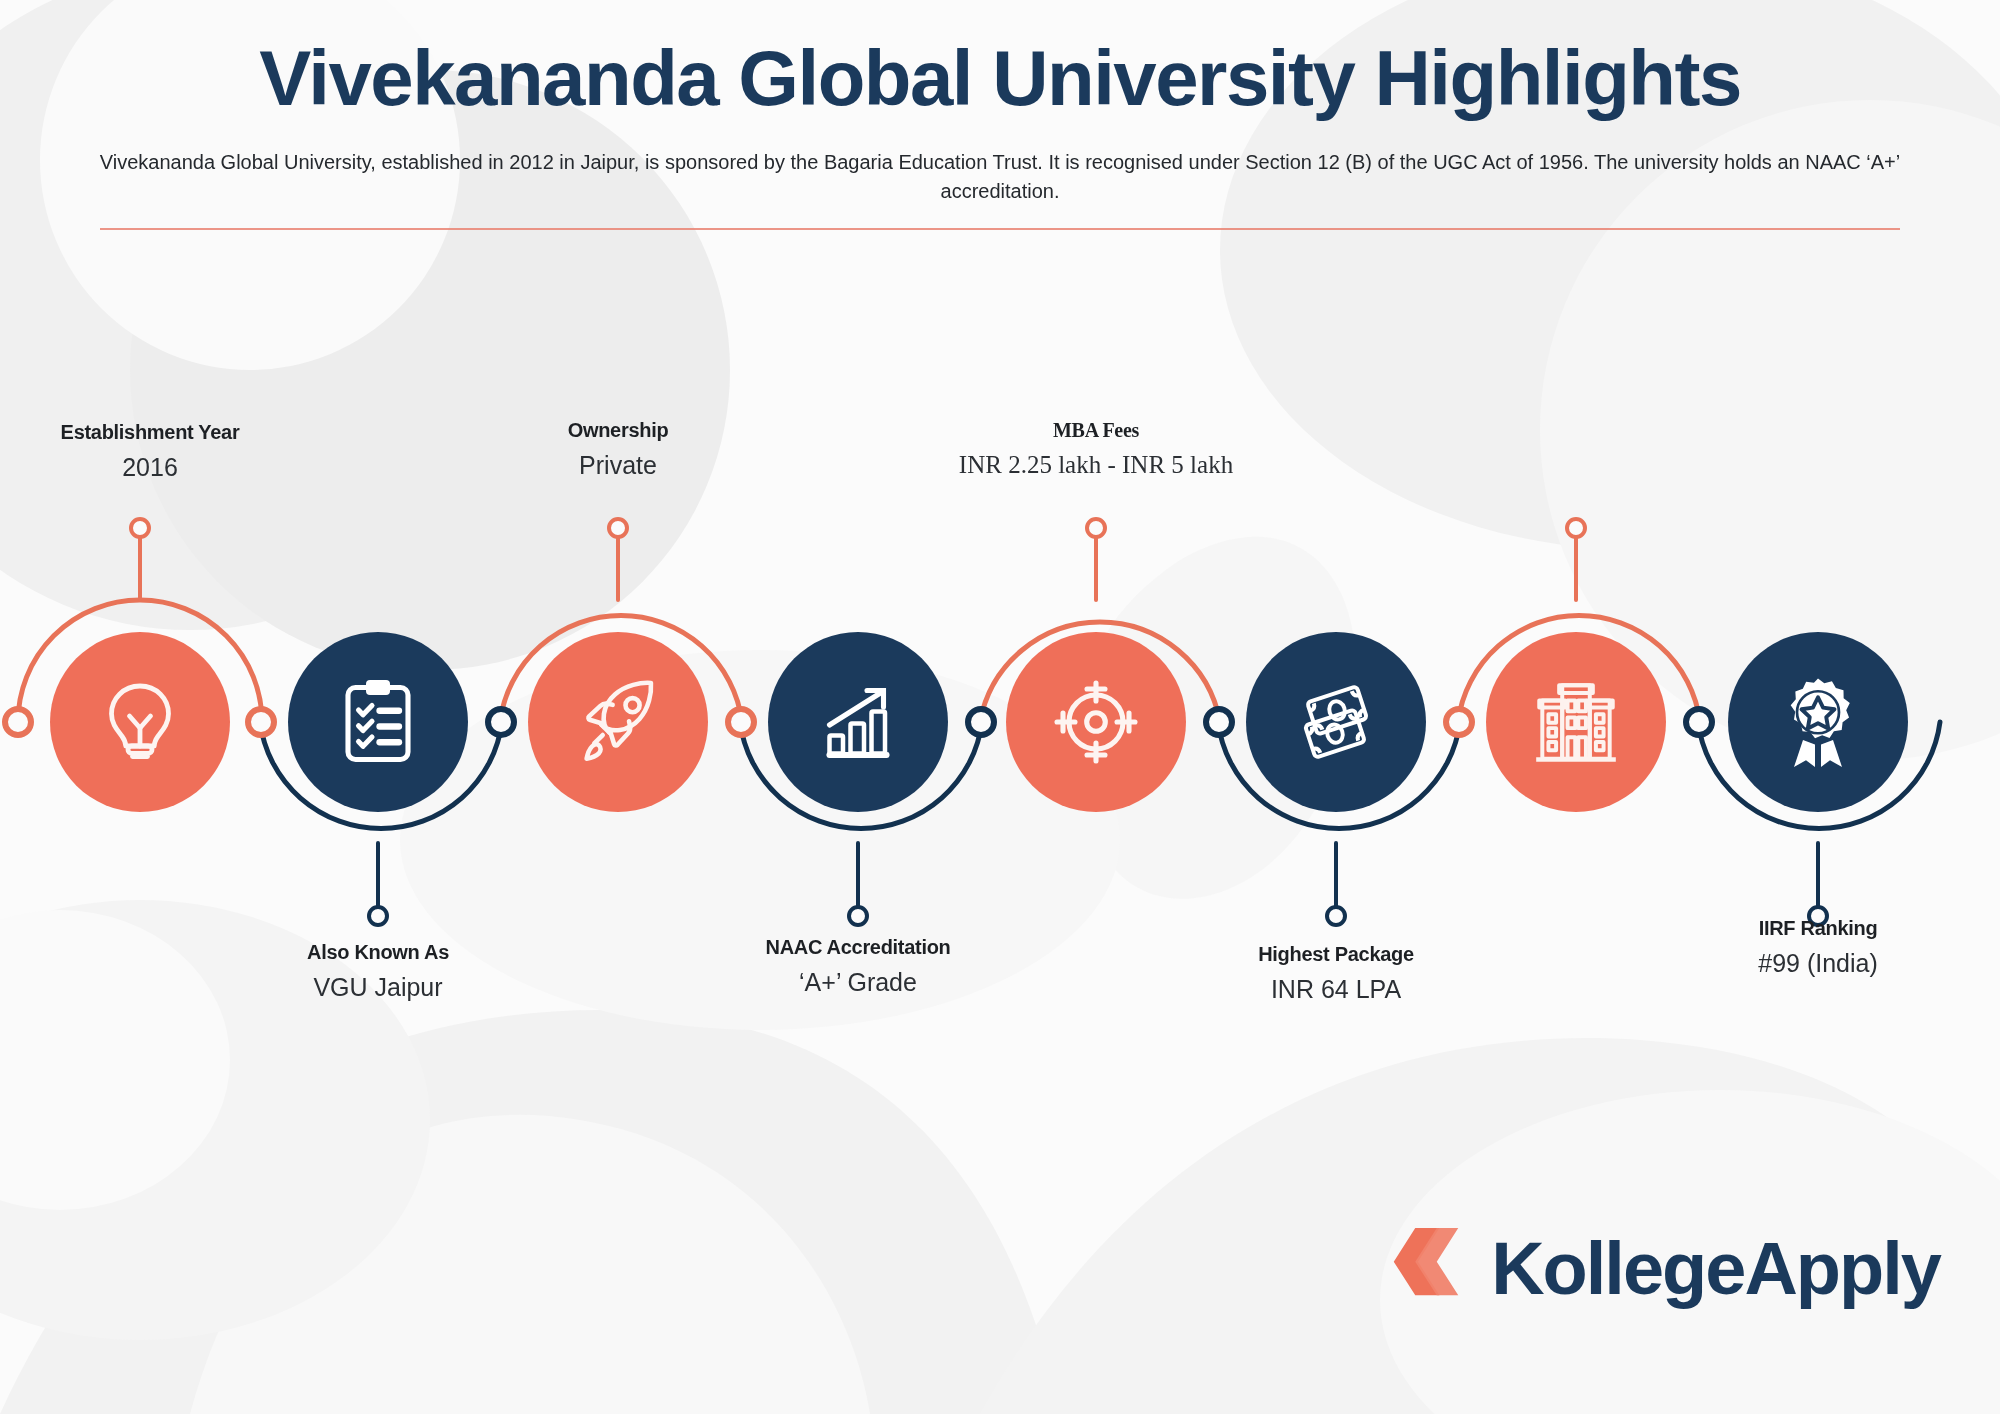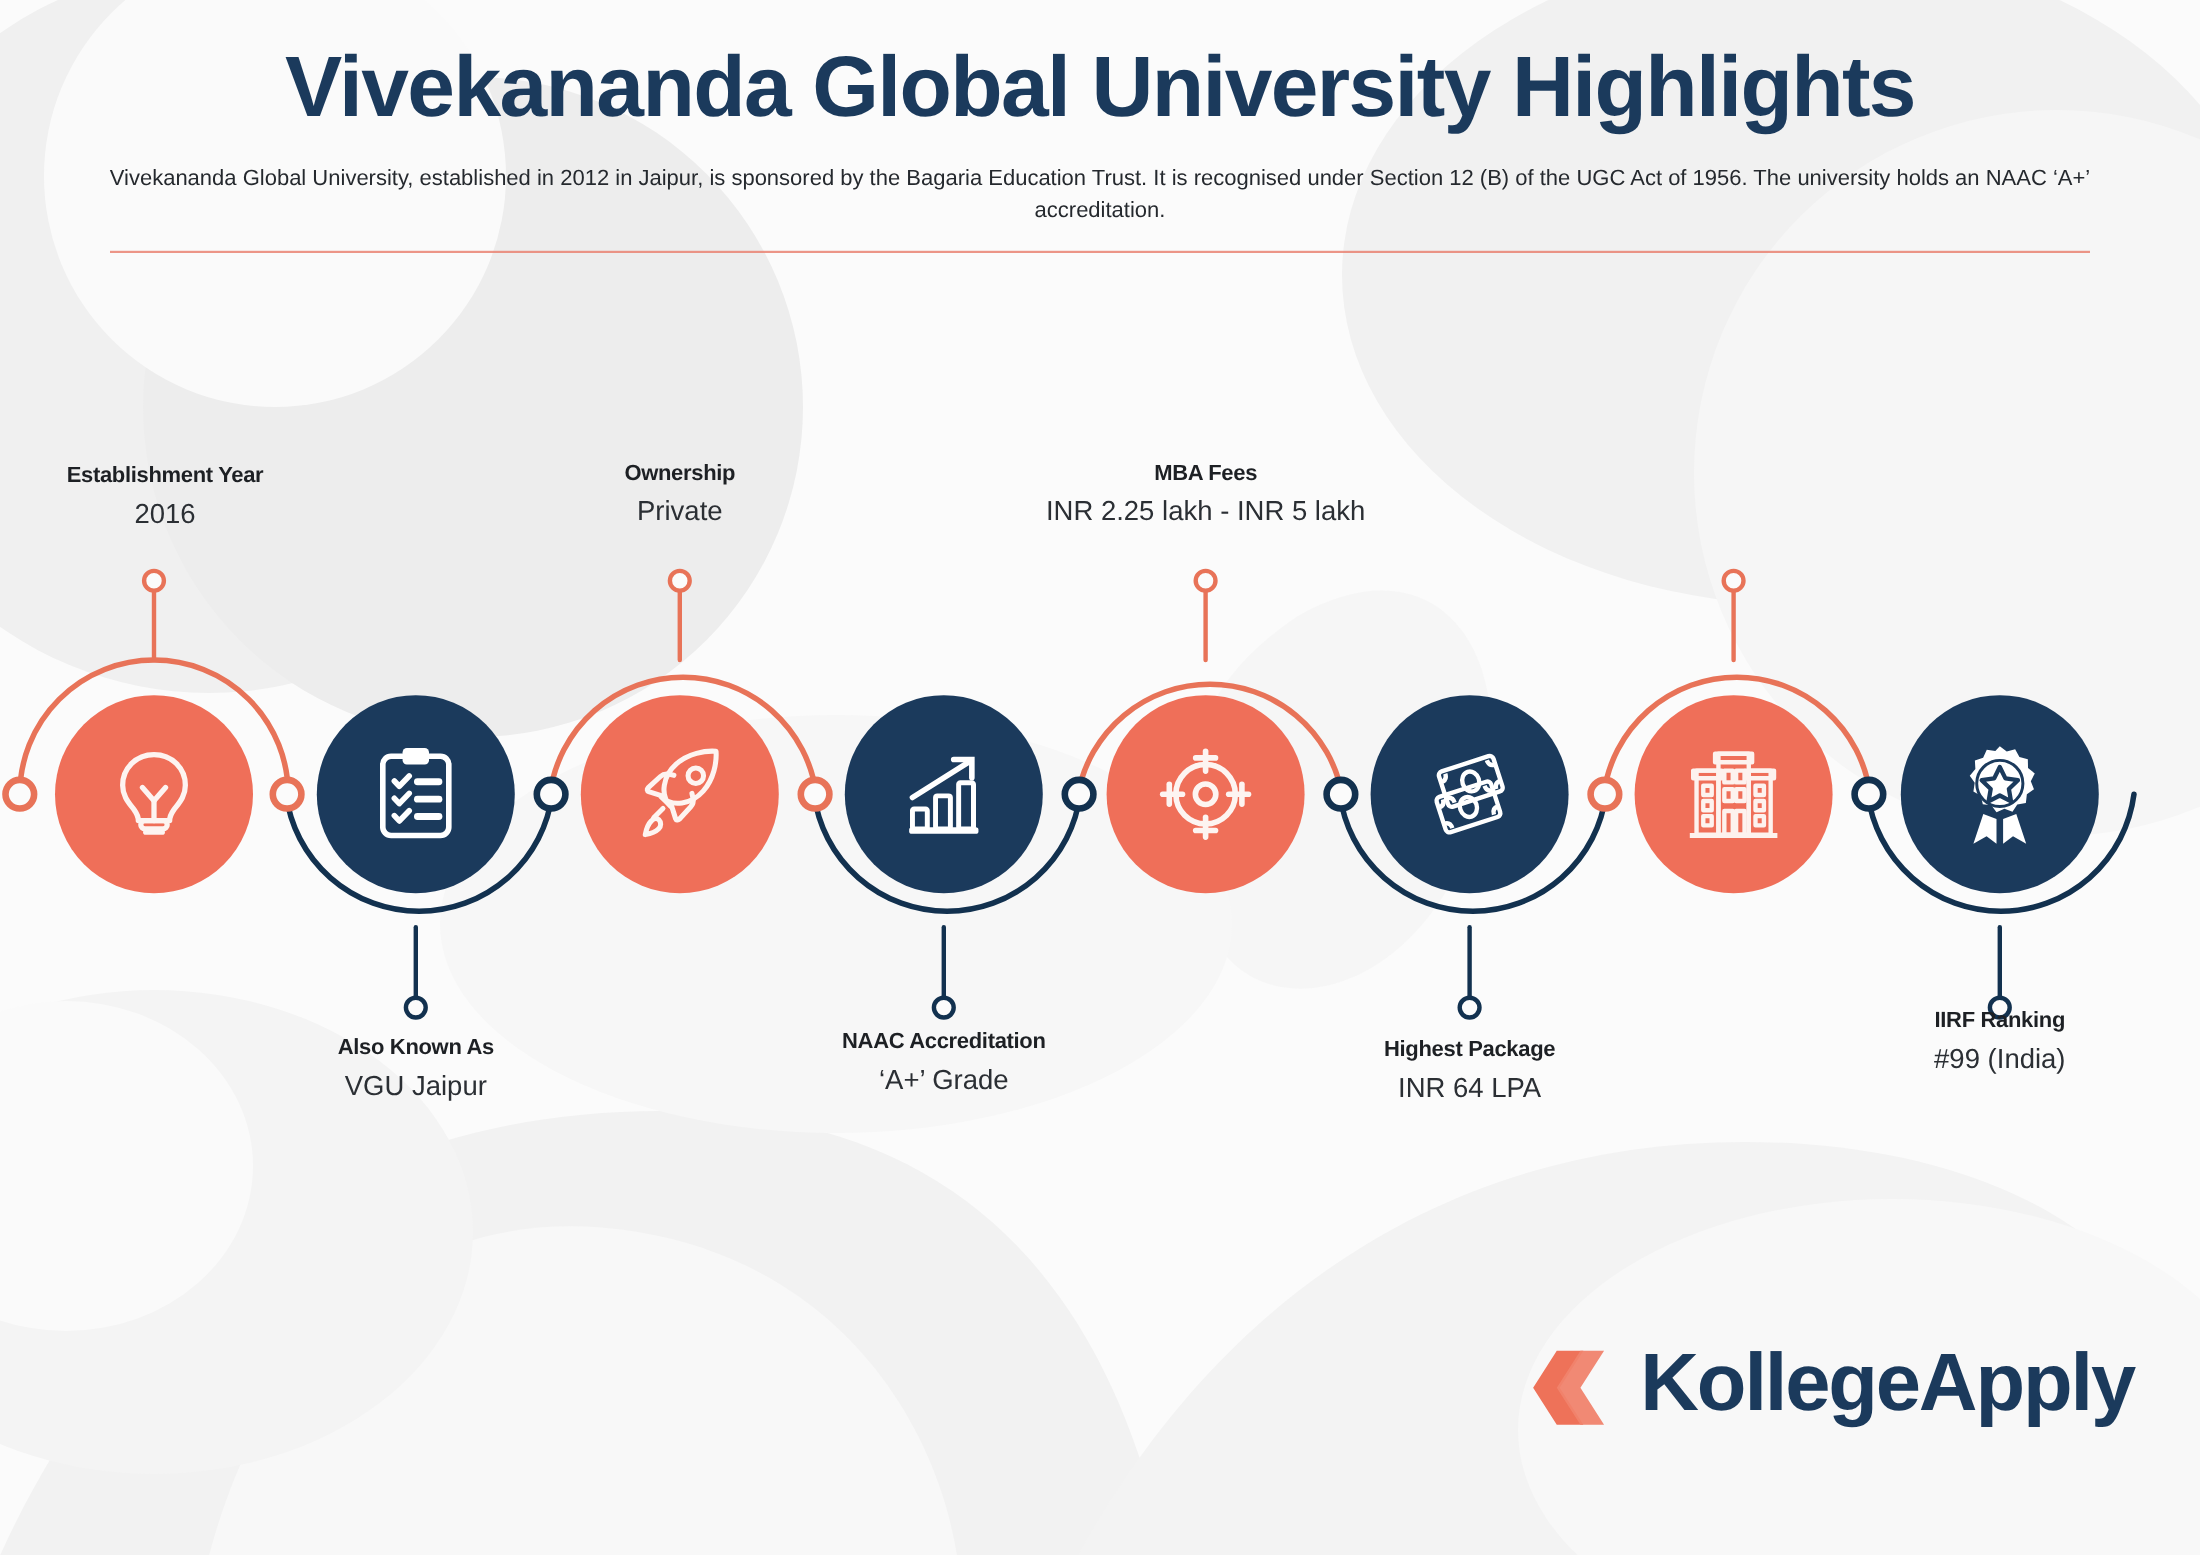--- a/index.html
+++ b/index.html
@@ -89,21 +89,21 @@
   }
   .label.multiline .lbl-title { font-size:29px; }
   .label.multiline .lbl-value { font-size:23px; white-space:normal; }
 
   
   .logo {
     position:absolute;
     right:60px;
     bottom:108px;
     display:flex;
-    align-items:flex-start;
+    align-items:flex-end;
     gap:22px;
     z-index:6;
   }
   .logo-text {
     font-size:74px;
     font-weight:bold;
     color:#1b3a5c;
     letter-spacing:-2px;
     line-height:1;
   }
@@ -316,21 +316,21 @@
   <div class="label" style="left:0px;top:420px;width:300px;">
     <div class="lbl-title">Establishment Year</div>
     <div class="lbl-value">2016</div>
   </div>
 
   <div class="label" style="left:468px;top:418px;width:300px;">
     <div class="lbl-title">Ownership</div>
     <div class="lbl-value">Private</div>
   </div>
 
-  <div class="label" style="left:926px;top:418px;width:340px;">
+  <div class="label" style="left:926px;top:418px;width:340px;font-family:Liberation Serif, serif;">
     <div class="lbl-title">MBA Fees</div>
     <div class="lbl-value">INR 2.25 lakh - INR 5 lakh</div>
   </div>
 
 
   <div class="label" style="left:228px;top:940px;width:300px;">
     <div class="lbl-title">Also Known As</div>
     <div class="lbl-value">VGU Jaipur</div>
   </div>
 

